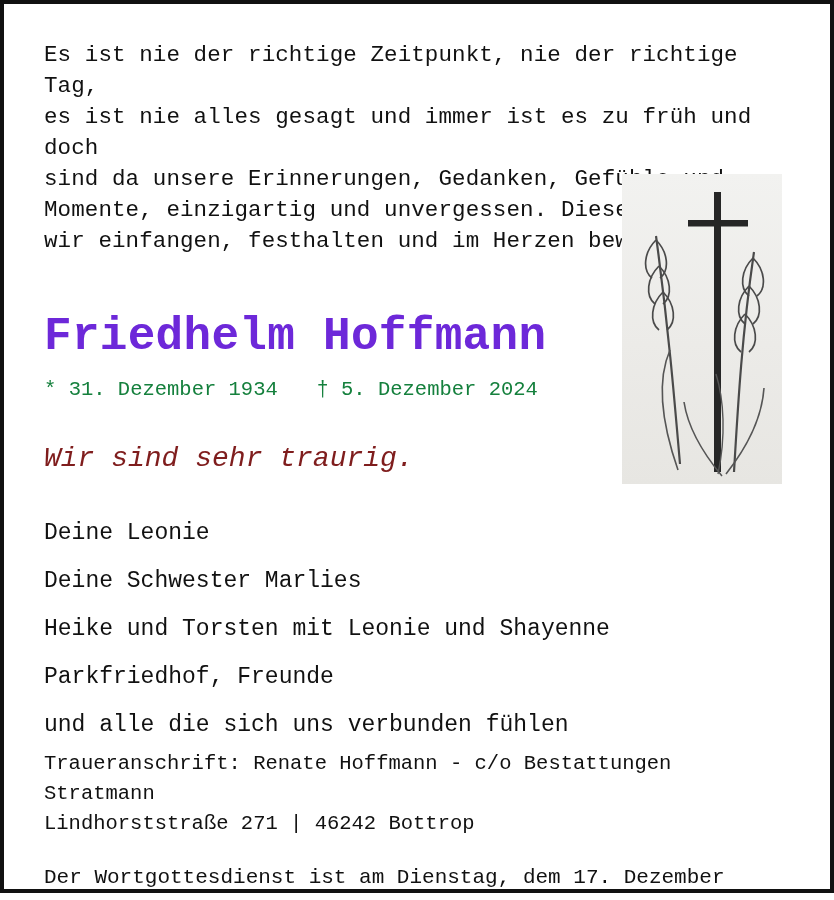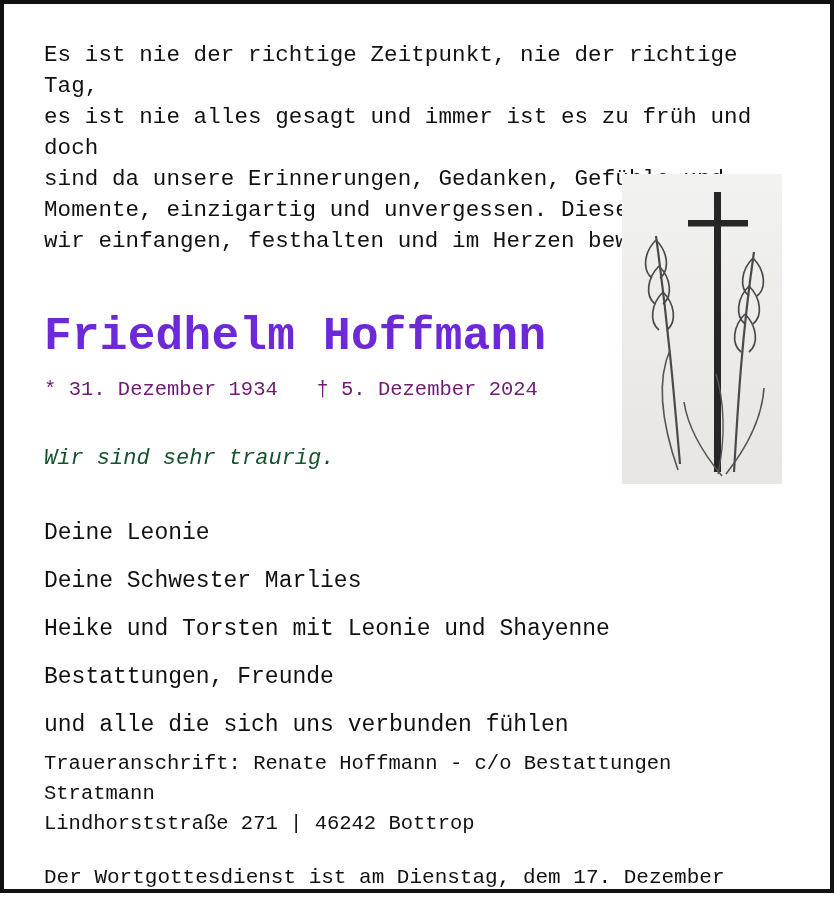--- a/index.html
+++ b/index.html
@@ -36,32 +36,32 @@
     font-size: 46px;
     line-height: 52px;
     font-weight: 600;
     letter-spacing: 0.3px;
     color: #6d28d9;
   }
   .life-dates {
     margin-top: 14px;
     font-size: 20.5px;
     line-height: 26px;
-    color: #701a75;
+    color: #15803d;
   }
   .life-dates .date-gap {
     display: inline-block;
     width: 14px;
   }
   .mourning-line {
     margin-top: 42px;
-    font-size: 22px;
+    font-size: 28px;
     line-height: 28px;
     font-style: italic;
-    color: #14532d;
+    color: #7f1d1d;
   }
   .survivors {
     margin-top: 36px;
   }
   .survivors .survivor-line {
     font-size: 23px;
     line-height: 48px;
     color: #111111;
   }
   .address-block {
@@ -146,21 +146,21 @@
     <span>†</span>
     <span>5. Dezember 2024</span>
   </div>
 
   <div class="mourning-line">Wir sind sehr traurig.</div>
 
   <div class="survivors">
     <div class="survivor-line">Deine Leonie</div>
     <div class="survivor-line">Deine Schwester Marlies</div>
     <div class="survivor-line">Heike und Torsten mit Leonie und Shayenne</div>
-    <div class="survivor-line">Bestattungen, Freunde</div>
+    <div class="survivor-line">Parkfriedhof, Freunde</div>
     <div class="survivor-line">und alle die sich uns verbunden fühlen</div>
   </div>
 
   <div class="address-block">Traueranschrift: Renate Hoffmann - c/o Bestattungen Stratmann
 Lindhorststraße 271 | 46242 Bottrop</div>
 
   <div class="service-block">Der Wortgottesdienst ist am Dienstag, dem 17. Dezember 2024,
 um 10.30 Uhr in der Trauerhalle auf dem Parkfriedhof.
 Anschließend erfolgt die Beisetzung.</div>
 

